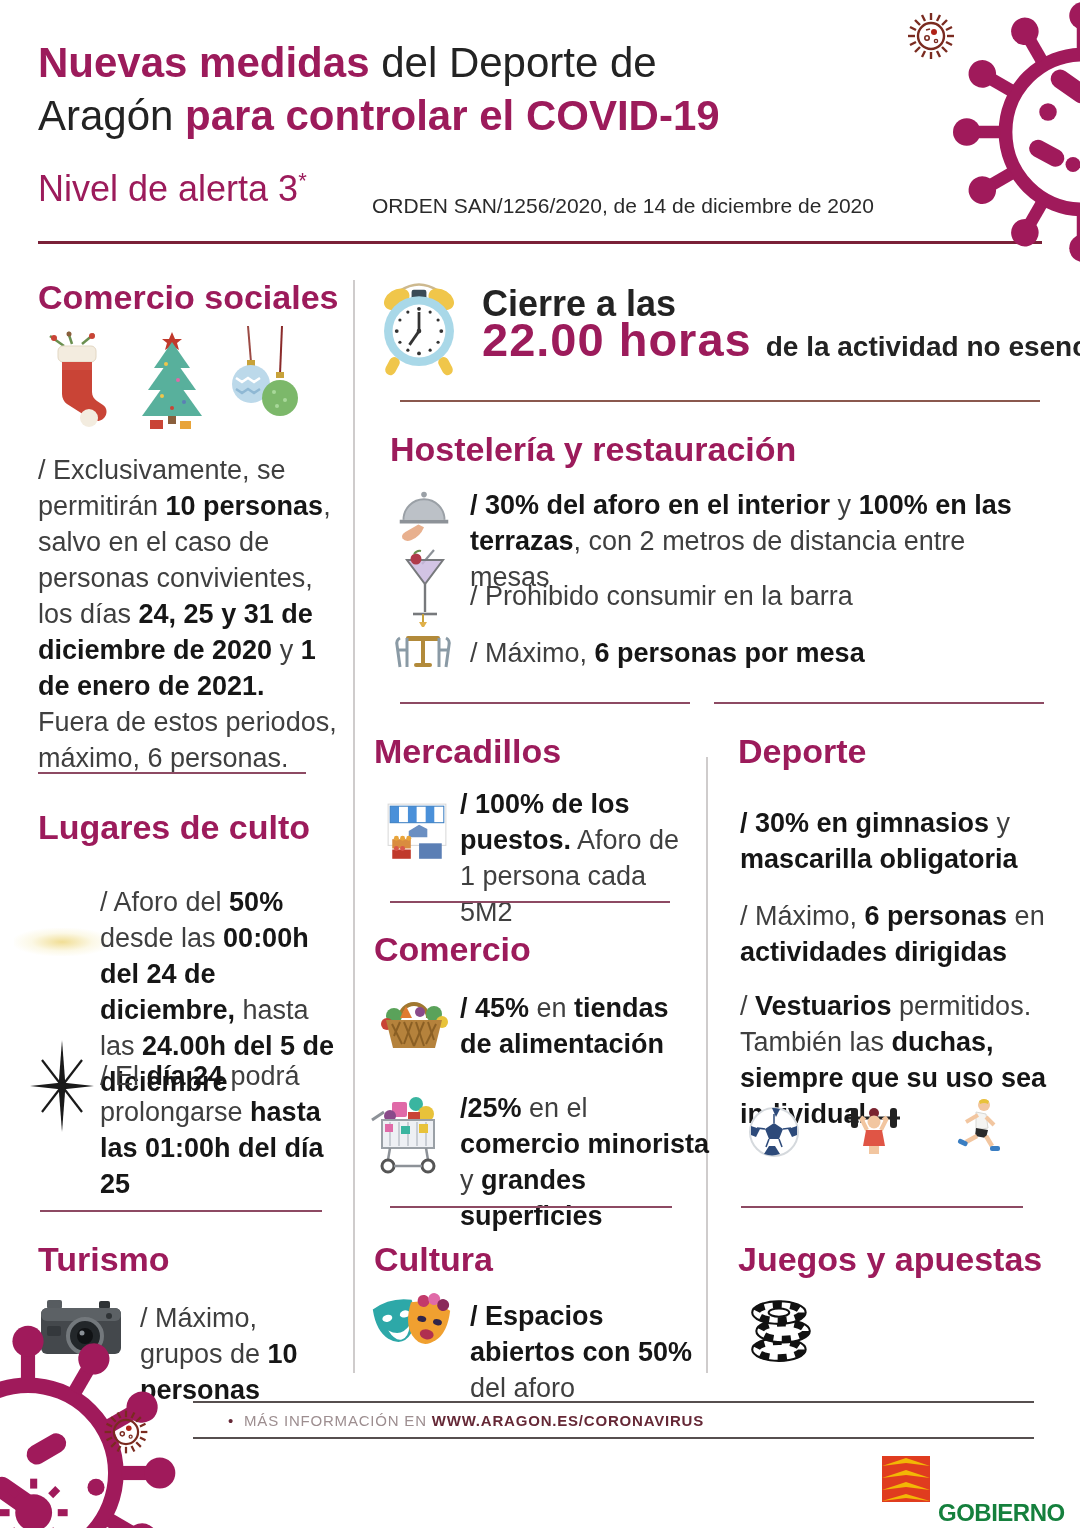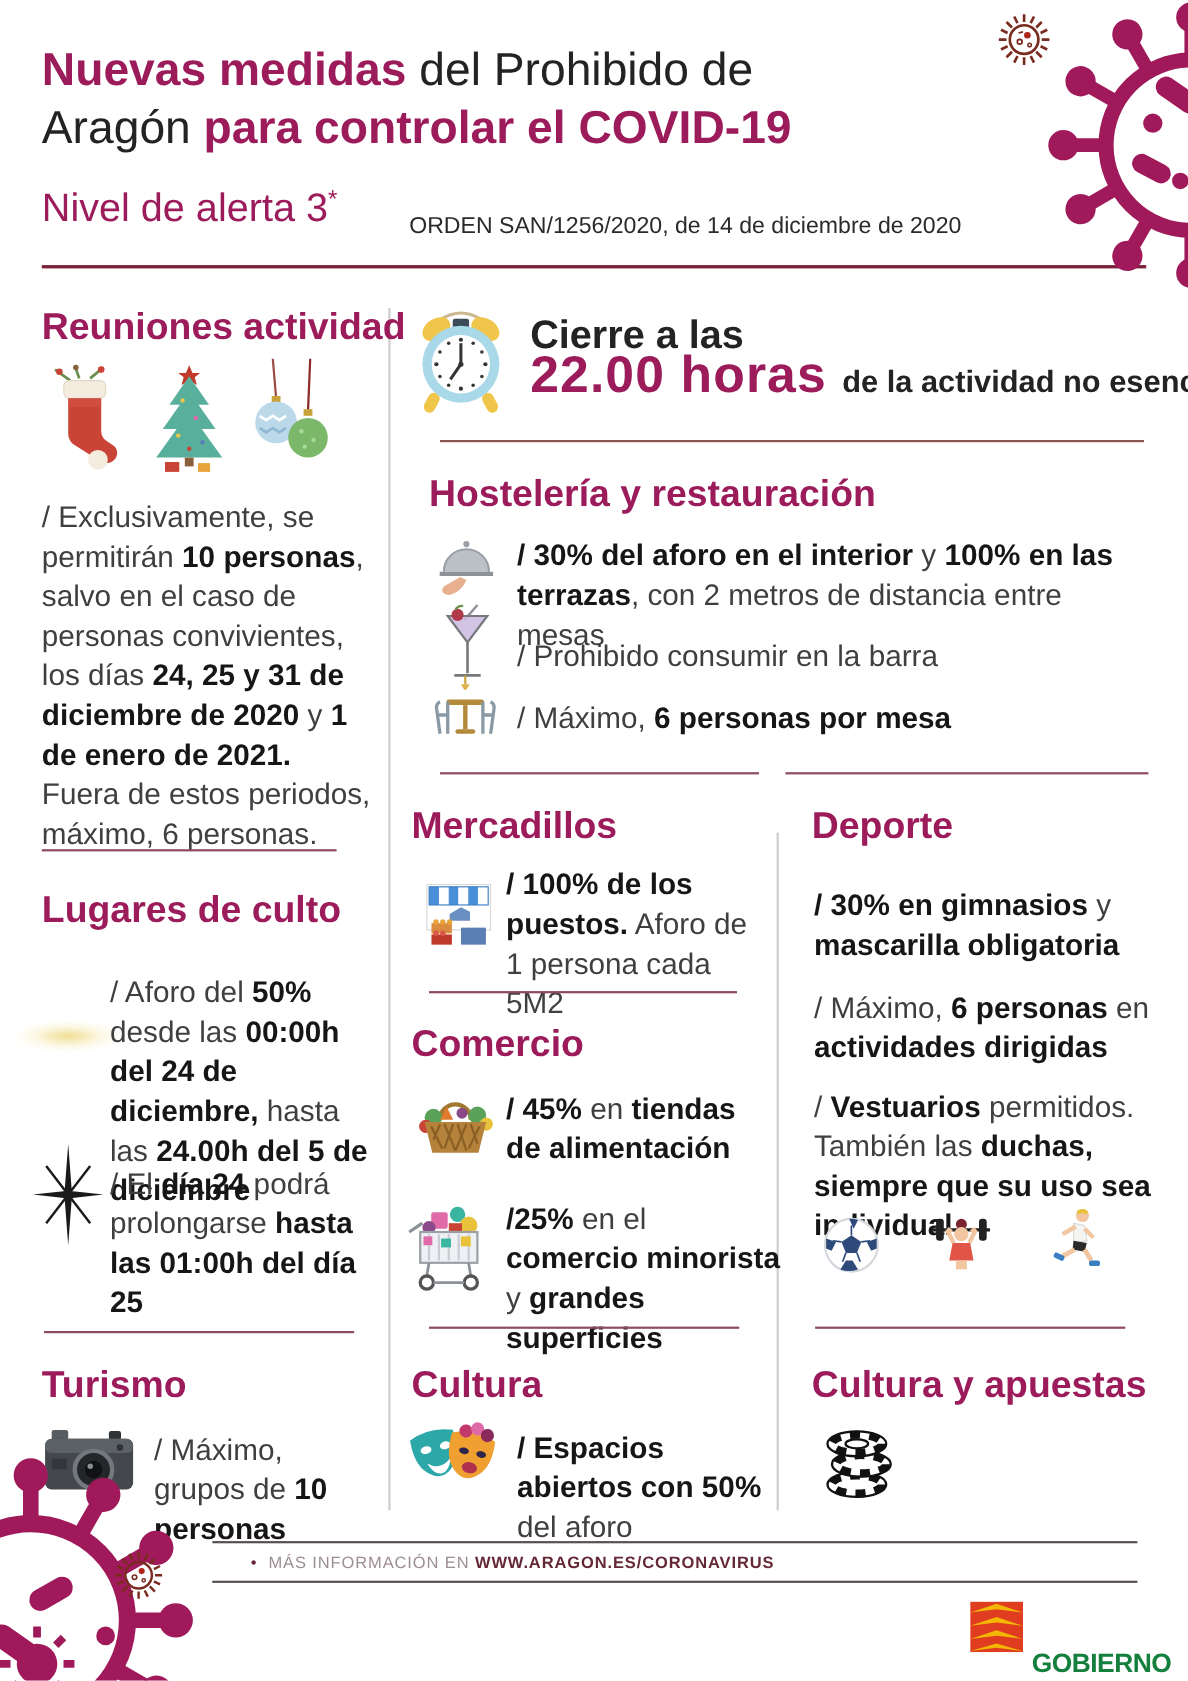--- a/index.html
+++ b/index.html
@@ -34,21 +34,21 @@
   .info .bullet{color:#652836;margin-right:10px;}
   .info .b{color:var(--footer-url);}
   .logo-text{left:938px;top:1458px;font-size:24px;line-height:25px;font-weight:700;color:#15803d;letter-spacing:-.5px;margin-top:42px;}
 </style>
 </head>
 <body>
 
 <div id="page">
 
   <div class="abs title">
-    <div><span class="b">Nuevas medidas</span><span> del Prohibido de</span></div>
+    <div><span class="b">Nuevas medidas</span><span> del Deporte de</span></div>
     <div><span>Aragón </span><span class="b">para controlar el COVID-19</span></div>
   </div>
   <div class="abs alert"><span>Nivel de alerta 3</span><sup>*</sup></div>
   <div class="abs order">ORDEN SAN/1256/2020, de 14 de diciembre de 2020</div>
   <div class="abs hr-top"></div>
 
   <svg class="abs" style="left:903px;top:8px" width="56" height="56" viewBox="0 0 56 56">
     <g stroke="#7a2b20" fill="none" stroke-width="2.4">
       <circle cx="28" cy="28" r="13"></circle>
       <g>
@@ -149,21 +149,21 @@
           <line x1="147" y1="161" x2="143" y2="165"></line>
             <line x1="169" y1="161" x2="173" y2="165"></line>
         </g>
       </g>
     </g>
   </svg>
 
   <div class="abs vline" style="left:353px;top:280px;height:1093px"></div>
   <div class="abs vline" style="left:706px;top:757px;height:616px"></div>
 
-  <div class="abs sec-title" style="left:38px;top:278px">Reuniones actividad</div>
+  <div class="abs sec-title" style="left:38px;top:278px">Comercio sociales</div>
 
   <svg class="abs" style="left:42px;top:330px" width="74" height="104" viewBox="0 0 74 104">
     <g stroke="#6a8f4f" stroke-width="2.5" fill="none">
       <line x1="22" y1="16" x2="8" y2="6"></line>
         <line x1="30" y1="14" x2="26" y2="2"></line>
         <line x1="40" y1="14" x2="52" y2="4"></line>
     </g>
     <circle cx="12" cy="8" r="3" fill="#c94436"></circle>
       <circle cx="50" cy="6" r="3" fill="#c94436"></circle>
       <circle cx="27" cy="4" r="2.5" fill="#8a5f3c"></circle>
@@ -461,21 +461,21 @@
       <circle cx="50" cy="14" r="6" fill="#c23a6a"></circle>
         <circle cx="60" cy="10" r="6" fill="#e06aa8"></circle>
         <circle cx="70" cy="14" r="6" fill="#8a2a5a"></circle>
       <ellipse cx="52" cy="32" rx="4.5" ry="3" fill="#30254a"></ellipse>
       <ellipse cx="68" cy="32" rx="4.5" ry="3" fill="#30254a"></ellipse>
       <ellipse cx="60" cy="46" rx="7" ry="5" fill="#b03050"></ellipse>
     </g>
   </svg>
   <div class="abs bodytext" style="left:470px;top:1298px;width:245px"><span class="b">/ Espacios abiertos con 50%</span><span> del aforo</span></div>
 
-  <div class="abs sec-title" style="left:738px;top:1240px">Cultura y apuestas</div>
+  <div class="abs sec-title" style="left:738px;top:1240px">Juegos y apuestas</div>
   <svg class="abs" style="left:748px;top:1292px" width="66" height="74" viewBox="0 0 64 72">
     <g>
       <ellipse cx="30" cy="56" rx="26" ry="11" fill="#ffffff" stroke="#111" stroke-width="2"></ellipse>
       <ellipse cx="30" cy="56" rx="22" ry="8" fill="none" stroke="#111" stroke-width="7" stroke-dasharray="9 8"></ellipse>
       <ellipse cx="34" cy="38" rx="26" ry="11" fill="#ffffff" stroke="#111" stroke-width="2"></ellipse>
       <ellipse cx="34" cy="38" rx="22" ry="8" fill="none" stroke="#111" stroke-width="7" stroke-dasharray="9 8"></ellipse>
       <ellipse cx="30" cy="20" rx="26" ry="11" fill="#ffffff" stroke="#111" stroke-width="2"></ellipse>
       <ellipse cx="30" cy="20" rx="22" ry="8" fill="none" stroke="#111" stroke-width="7" stroke-dasharray="9 8"></ellipse>
       <ellipse cx="30" cy="20" rx="10" ry="4" fill="none" stroke="#111" stroke-width="2"></ellipse>
     </g>

